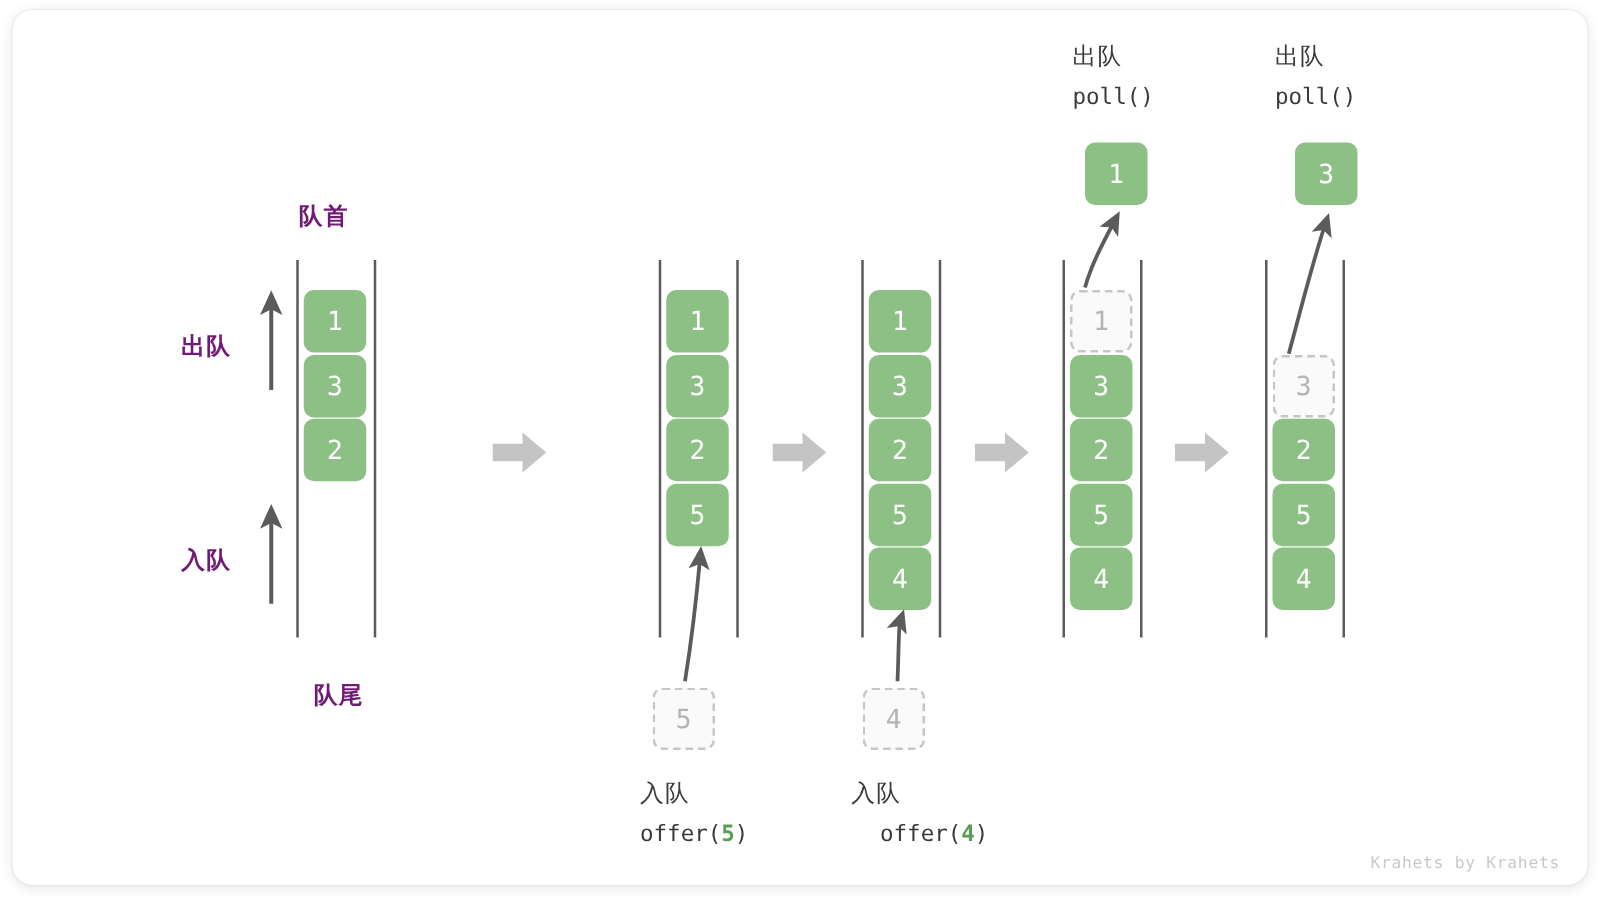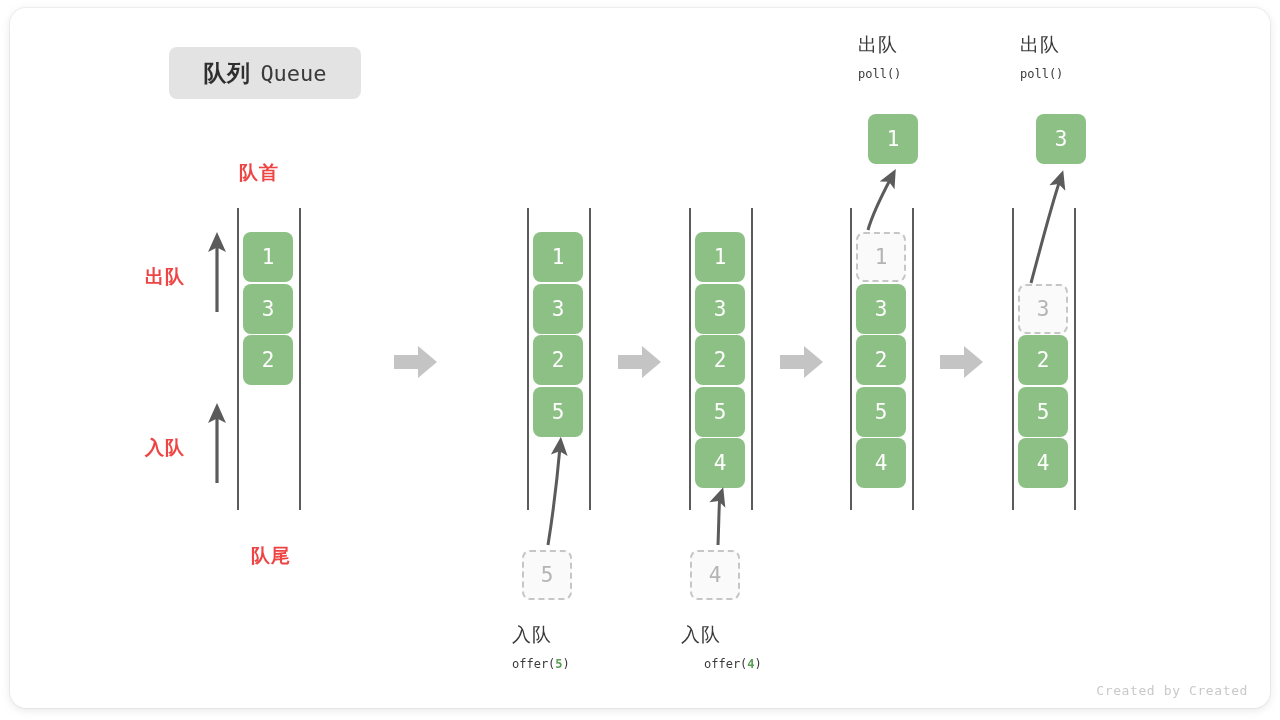--- a/index.html
+++ b/index.html
@@ -52,36 +52,36 @@
   }
   .title-en {
     font-family: "DejaVu Sans Mono", "Liberation Mono", monospace;
     font-size: 22px;
     color: #3b3b3b;
   }
 
   
   .lbl {
     position: absolute;
-    color: #ef4444;
+    color: #701a75;
     white-space: pre;
   }
   .lbl-bold-cn {
     font-size: 19px;
     font-weight: bold;
     letter-spacing: 1px;
   }
   .lbl-cn {
     font-size: 19px;
     color: #3a3a3a;
     letter-spacing: 1px;
   }
   .lbl-mono {
     font-family: "DejaVu Sans Mono", "Liberation Mono", monospace;
-    font-size: 12px;
+    font-size: 18px;
     color: #3a3a3a;
   }
   .lbl-mono .arg { color: #5a9e54; font-weight: bold; }
 
   .watermark {
     position: absolute;
     right: 32px;
     bottom: 22px;
     font-family: "DejaVu Sans Mono", "Liberation Mono", monospace;
     font-size: 13px;
@@ -128,24 +128,20 @@
     pointer-events: none;
   }
 </style>
 </head>
 <body>
 
 <div id="canvas">
 
   <div class="card"></div>
 
-  <div class="title-badge">
-    <span class="title-cn">队列</span>
-    <span class="title-en">Queue</span>
-  </div>
 
   <div class="lbl lbl-bold-cn" style="left:239px; top:160px;">队首</div>
   <div class="lbl lbl-bold-cn" style="left:251px; top:543px;">队尾</div>
   <div class="lbl lbl-bold-cn" style="left:145px; top:264px;">出队</div>
   <div class="lbl lbl-bold-cn" style="left:145px; top:435px;">入队</div>
 
   <div class="lbl lbl-cn" style="left:512px; top:622px;">入队</div>
   <div class="lbl lbl-mono" style="left:512px; top:657px;"><span>offer(</span><span class="arg">5</span><span>)</span></div>
 
   <div class="lbl lbl-cn" style="left:681px; top:622px;">入队</div>
@@ -244,14 +240,14 @@
           <path d="M0,10 L24,10 L24,1 L43,17 L24,33 L24,24 L0,24 Z" fill="#c4c4c4"></path>
         </svg></div>
       <div style="position: absolute; left: 780px; top: 345px; width: 44px; height: 34px;"><svg width="44" height="34" viewBox="0 0 44 34">
           <path d="M0,10 L24,10 L24,1 L43,17 L24,33 L24,24 L0,24 Z" fill="#c4c4c4"></path>
         </svg></div>
       <div style="position: absolute; left: 940px; top: 345px; width: 44px; height: 34px;"><svg width="44" height="34" viewBox="0 0 44 34">
           <path d="M0,10 L24,10 L24,1 L43,17 L24,33 L24,24 L0,24 Z" fill="#c4c4c4"></path>
         </svg></div>
     </div>
 
-  <div class="watermark">Created by Created</div>
+  <div class="watermark">Krahets by Krahets</div>
 </div>
 
 </body></html>

